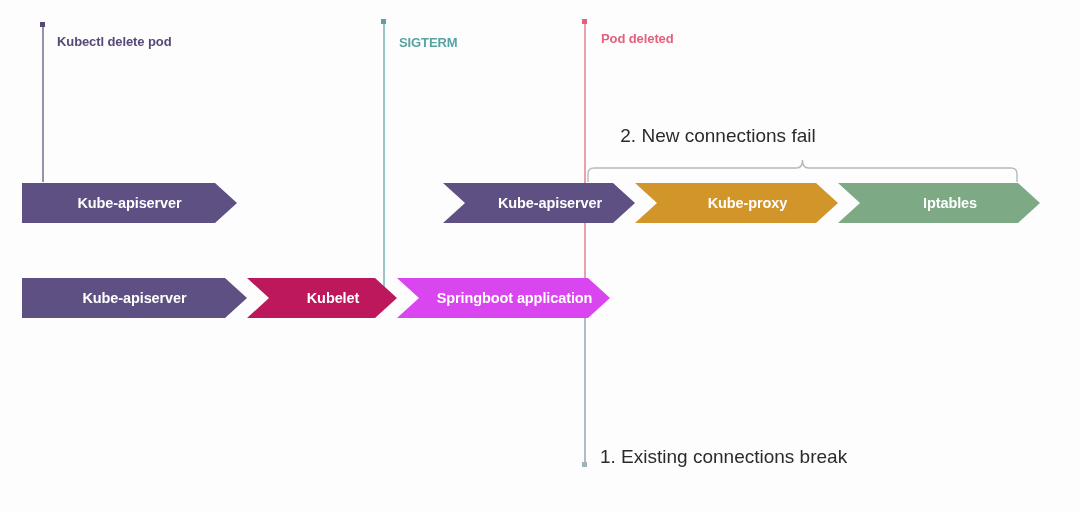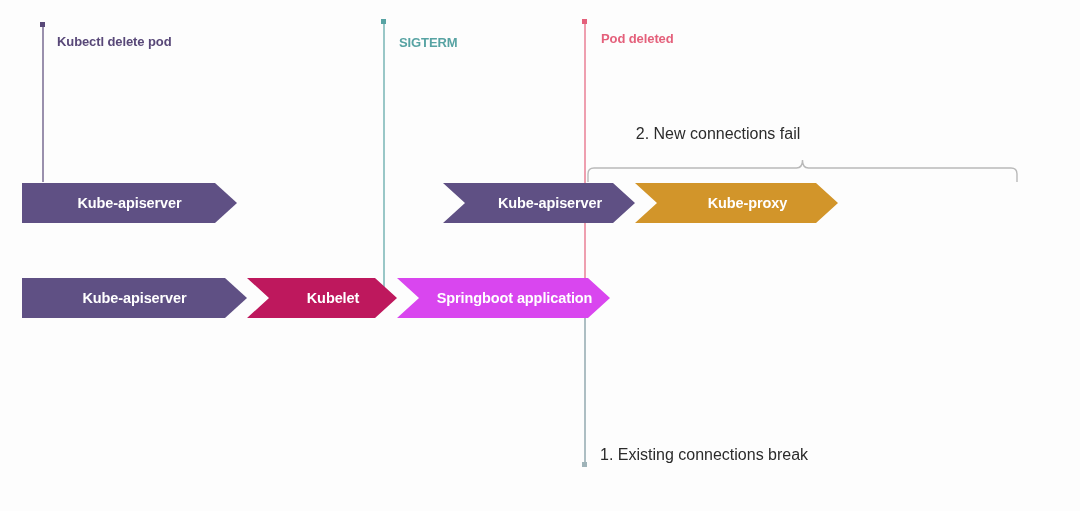--- a/index.html
+++ b/index.html
@@ -60,21 +60,21 @@
   }
   .seg-label {
     position: relative;
     z-index: 2;
     pointer-events: none;
   }
 
   
   .annot {
     position: absolute;
-    font-size: 16px;
+    font-size: 19px;
     color: #2b2b2b;
     white-space: nowrap;
   }
 
   .bracket-svg {
     position: absolute;
     overflow: visible;
   }
 </style>
 </head>
@@ -107,20 +107,23 @@
       <div class="chain" style="left: 22px; top: 183px; width: 1018px;">
         <div class="seg" style="left: 0px; width: 215px; background: rgb(95, 80, 132); clip-path: polygon(0px 0px, calc(100% - 22px) 0px, 100% 50%, calc(100% - 22px) 100%, 0px 100%, 0px 50%); padding-left: 0px;">
           <span class="seg-label">Kube-apiserver</span>
         </div>
         <div class="seg" style="left: 421px; width: 192px; background: rgb(95, 80, 132); clip-path: polygon(0px 0px, calc(100% - 22px) 0px, 100% 50%, calc(100% - 22px) 100%, 0px 100%, 22px 50%); padding-left: 22px;">
           <span class="seg-label">Kube-apiserver</span>
         </div>
         <div class="seg" style="left: 613px; width: 203px; background: rgb(210, 149, 42); clip-path: polygon(0px 0px, calc(100% - 22px) 0px, 100% 50%, calc(100% - 22px) 100%, 0px 100%, 22px 50%); padding-left: 22px;">
           <span class="seg-label">Kube-proxy</span>
         </div>
+        <div class="seg" style="left: 816px; width: 202px; background: rgb(125, 170, 133); clip-path: polygon(0px 0px, calc(100% - 22px) 0px, 100% 50%, calc(100% - 22px) 100%, 0px 100%, 22px 50%); padding-left: 22px;">
+          <span class="seg-label">Iptables</span>
+        </div>
       </div>
       <div class="chain" style="left: 22px; top: 278px; width: 588px;">
         <div class="seg" style="left: 0px; width: 225px; background: rgb(95, 80, 132); clip-path: polygon(0px 0px, calc(100% - 22px) 0px, 100% 50%, calc(100% - 22px) 100%, 0px 100%, 0px 50%); padding-left: 0px;">
           <span class="seg-label">Kube-apiserver</span>
         </div>
         <div class="seg" style="left: 225px; width: 150px; background: #be185d; clip-path: polygon(0px 0px, calc(100% - 22px) 0px, 100% 50%, calc(100% - 22px) 100%, 0px 100%, 22px 50%); padding-left: 22px;">
           <span class="seg-label">Kubelet</span>
         </div>
         <div class="seg" style="left: 375px; width: 213px; background: #d946ef; clip-path: polygon(0px 0px, calc(100% - 22px) 0px, 100% 50%, calc(100% - 22px) 100%, 0px 100%, 22px 50%); padding-left: 22px;">
           <span class="seg-label">Springboot application</span>

